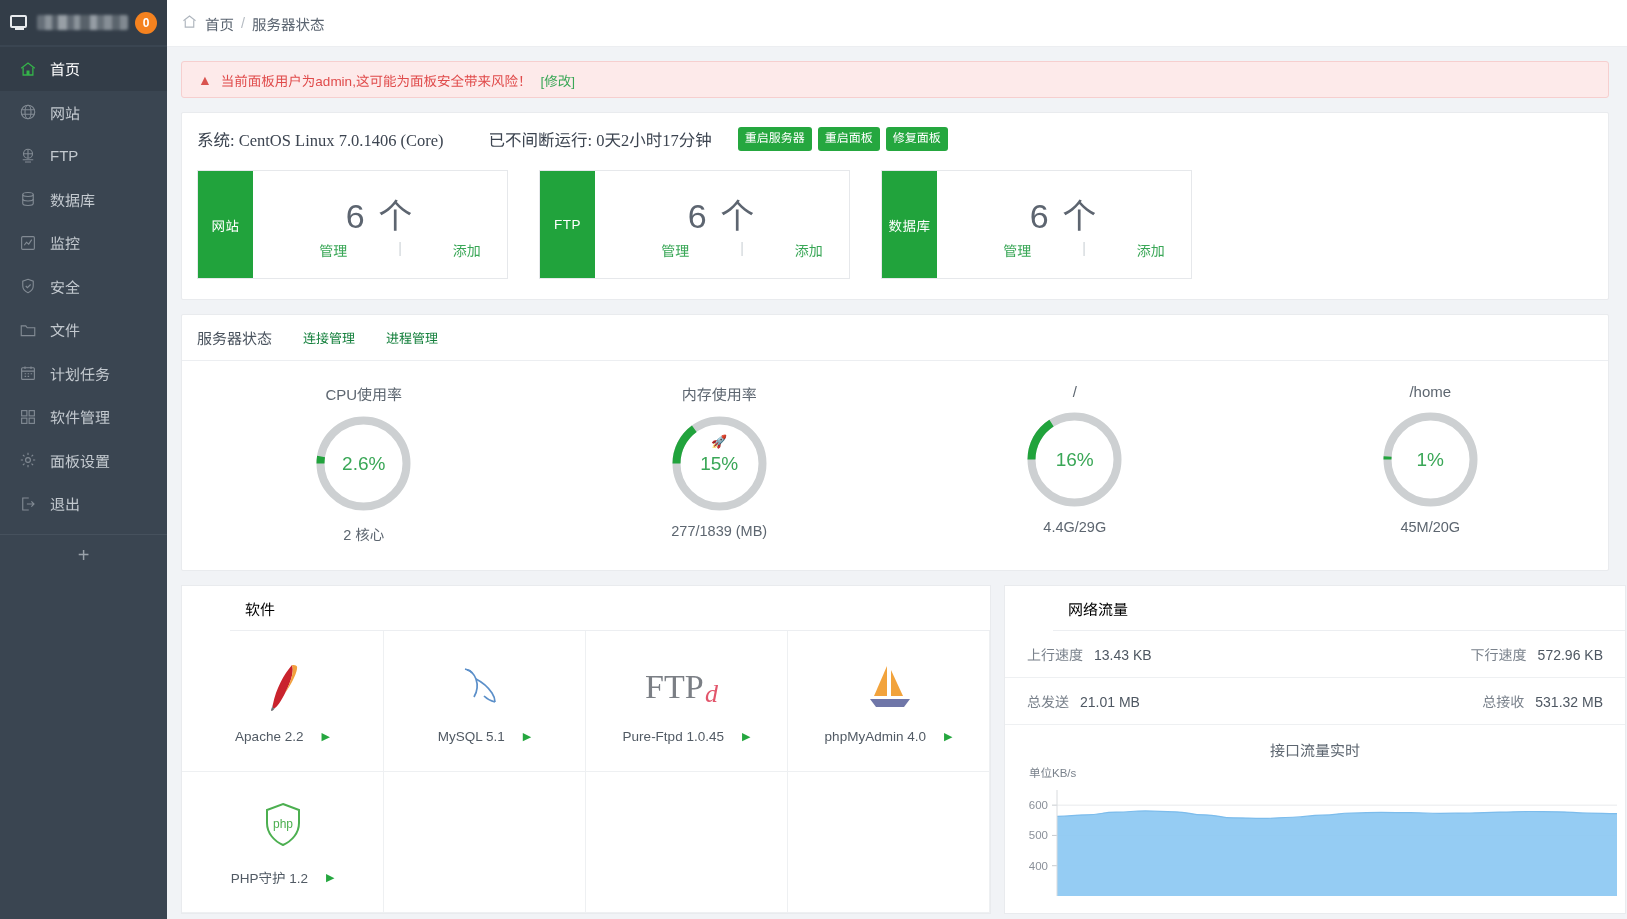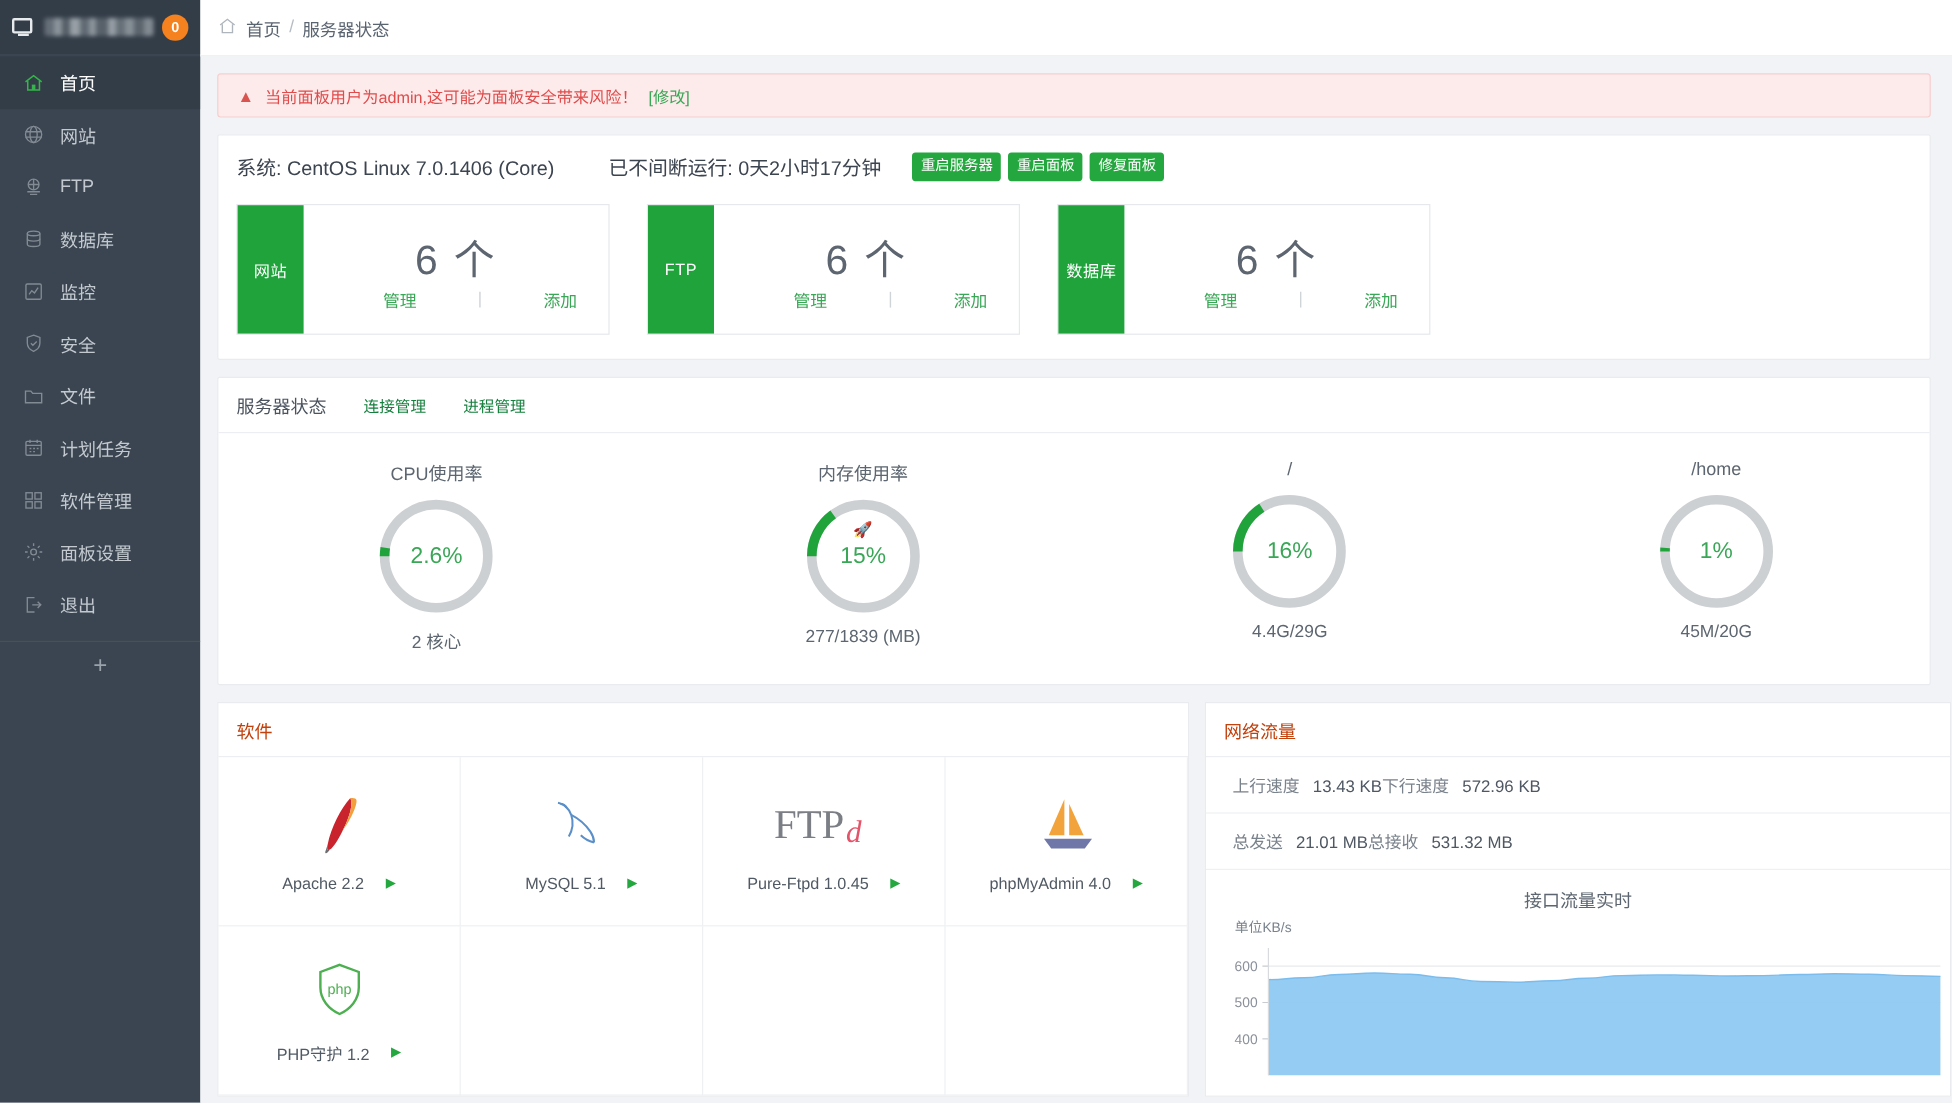--- a/index.html
+++ b/index.html
@@ -76,21 +76,21 @@
     height: 37px; display: flex; align-items: center; gap: 9px;
     padding: 0 16px; color: #e04b4b; font-size: 13.5px; margin-bottom: 14px;
   }
   .alert .warn-ico { color: #d9534f; font-size: 14px; line-height: 1; }
   .alert .fix { color: #3aa757; cursor: pointer; }
 
   .panel { background: #fff; border: 1px solid #e9ebee; border-radius: 2px; }
 
   .sysbar {
     display: flex; align-items: center; gap: 45px;
-    padding: 14px 0 0 15px; font-size: 16.5px; color: #3c4450;
+    padding: 14px 0 0 15px; font-size: 16.5px; color: #3c4450; font-family: Liberation Serif, serif;
   }
   .sysbar .uptime { display: flex; align-items: center; gap: 10px; }
   .btn-green {
     background: #25a73f; color: #fff; font-size: 12px; border: 0;
     border-radius: 3px; padding: 5px 7px; cursor: pointer; line-height: 1.1;
     font-family: inherit;
   }
   .btns { display: flex; gap: 6px; margin-left: 16px; }
 
   .cards { display: flex; gap: 31px; padding: 19px 15px 20px 15px; }
@@ -132,36 +132,36 @@
     position: absolute; left: 0; right: 0; top: 21px;
     text-align: center; font-size: 13px; color: #62c07a;
   }
   .gauge-sub { font-size: 14.5px; color: #5d6670; }
 
   .lower { display: flex; gap: 13px; padding: 14px 0 0 0; }
   .soft-panel { flex: 0 0 810px; background: #fff; border: 1px solid #e9ebee; }
   .net-panel { flex: 1; background: #fff; border: 1px solid #e9ebee; }
   .panel-head {
     height: 45px; display: flex; align-items: center; padding-left: 15px;
-    font-size: 15px; color: #c2410c; border-bottom: 1px solid #eceef1;
+    font-size: 15px; color: #000000; border-bottom: 1px solid #eceef1; margin-left: 48px;
   }
   .soft-grid { display: flex; flex-wrap: wrap; }
   .soft-cell {
     width: 202px; height: 141px; border-right: 1px solid #eef0f2;
     border-bottom: 1px solid #eef0f2;
     display: flex; flex-direction: column; align-items: center;
     justify-content: center; gap: 14px;
   }
   .soft-cell.blank { justify-content: flex-start; }
   .soft-ico { height: 56px; display: flex; align-items: center; justify-content: center; }
   .soft-name { font-size: 13.5px; color: #515a64; display: flex; align-items: center; gap: 18px; }
   .play { color: #25a73f; font-size: 11px; line-height: 1; }
 
   .net-row {
-    display: flex; align-items: center; justify-content: flex-start;
+    display: flex; align-items: center; justify-content: space-between;
     height: 47px; padding: 0 22px; border-bottom: 1px solid #eef0f2;
     font-size: 14px; color: #5d6670;
   }
   .net-row .lbl { color: #7a828c; }
   .net-row .val { color: #4e5762; margin-left: 11px; }
   .net-item { display: flex; align-items: baseline; }
   .chart-title { text-align: center; font-size: 15px; color: #5d6670; padding: 14px 0 4px 0; }
   .chart-unit { font-size: 11.5px; color: #7a828c; padding-left: 24px; }
   .chart-wrap { position: relative; height: 118px; margin-top: 2px; }
   .chart-wrap svg { display: block; }

